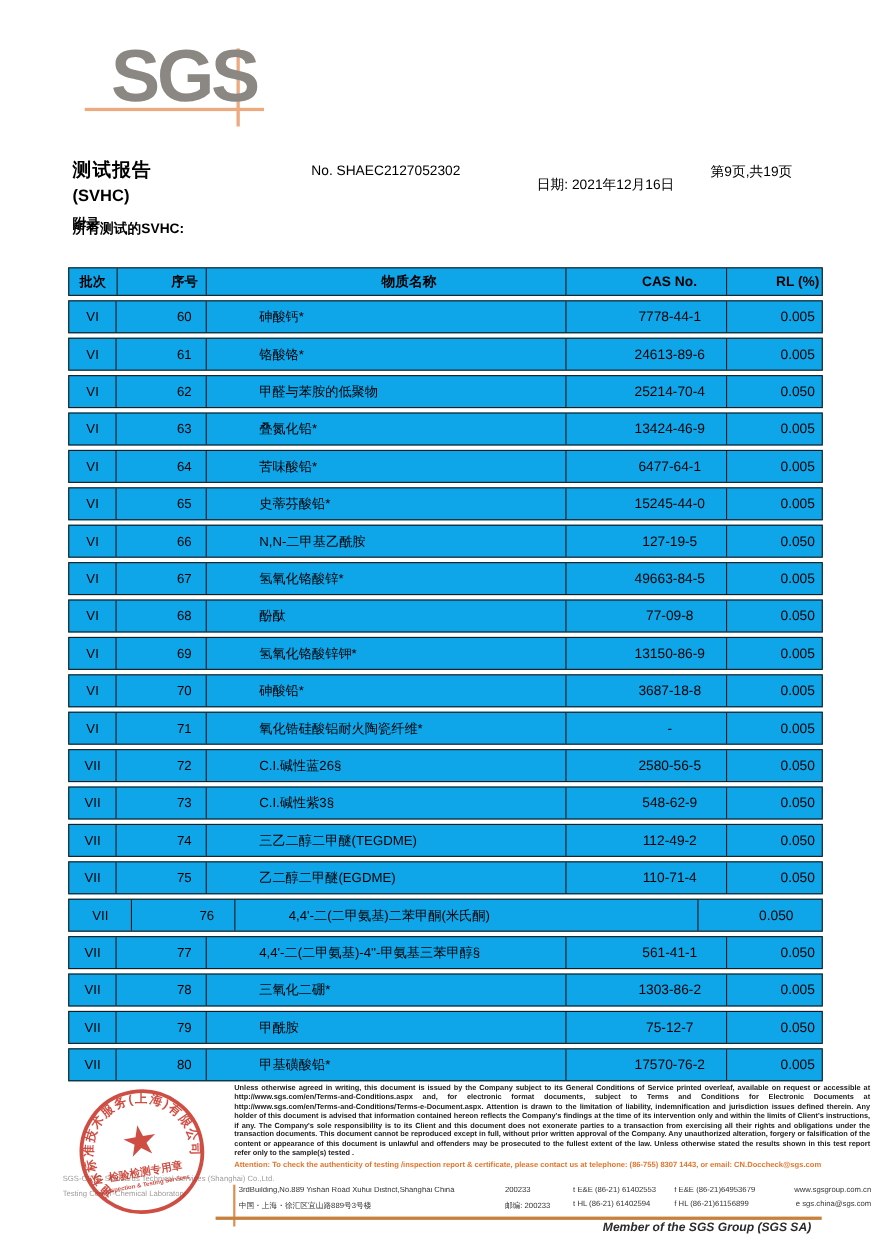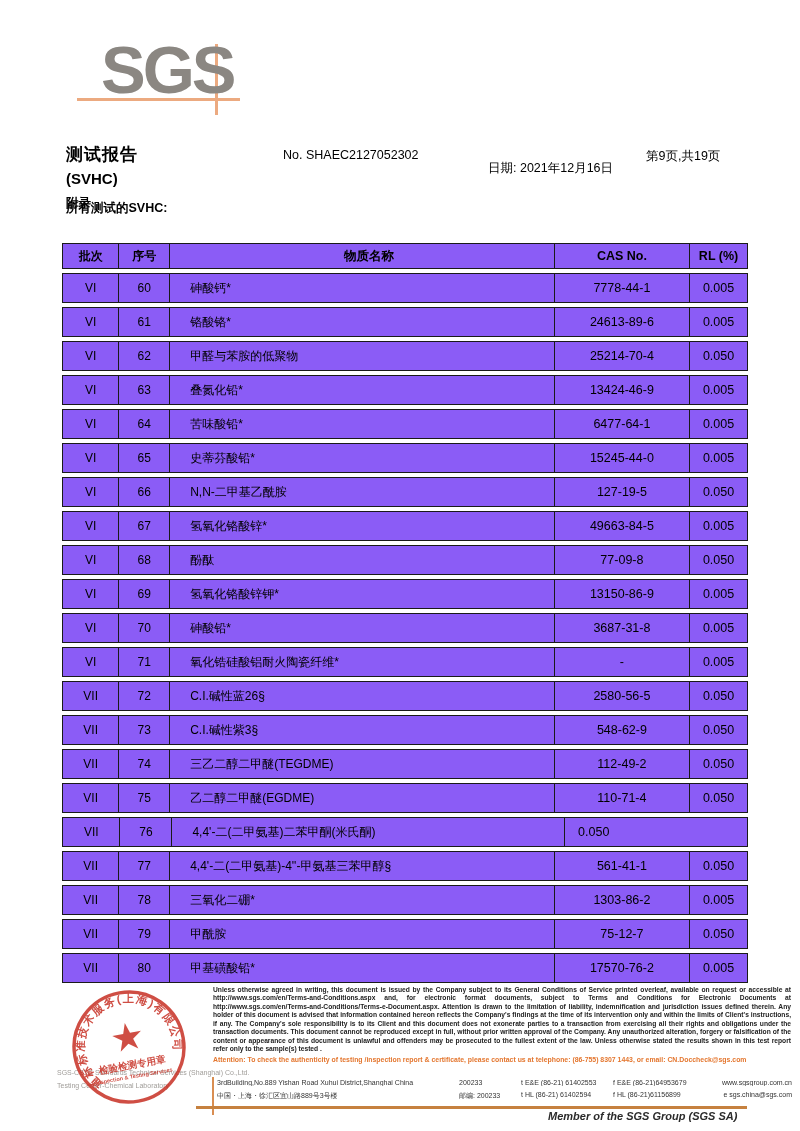--- a/index.html
+++ b/index.html
@@ -17,32 +17,32 @@
   .logo-vline{position:absolute;left:215px;top:44px;width:3px;height:71px;background:#ecaa80;z-index:1;}
   .report-title{position:absolute;left:66px;top:143px;font-size:17px;font-weight:bold;letter-spacing:1px;}
   .report-subtitle{position:absolute;left:66px;top:170px;font-size:15px;font-weight:bold;}
   .report-no{position:absolute;left:283px;top:148px;font-size:12.5px;}
   .report-date{position:absolute;left:488px;top:148px;font-size:12.5px;margin-top:12px;}
   .report-page{position:absolute;left:646px;top:148px;font-size:12.5px;}
   .appendix{position:absolute;left:66px;top:195px;font-size:12.5px;font-weight:bold;}
   .list-caption{position:absolute;left:66px;top:200px;font-size:12.5px;font-weight:bold;}
   
   .svhc-table{position:absolute;left:62px;top:243px;width:686px;}
-  .t-row{display:flex;border:1px solid #1a1a1a;margin-bottom:4px;background:#8b5cf6;}
+  .t-row{display:flex;border:1px solid #1a1a1a;margin-bottom:4px;background:#0ea5e9;gap:42px;}
   .t-row.head{height:24px;font-weight:bold;}
   .t-row.body-row{height:28px;}
   .cell{
     display:flex;align-items:center;justify-content:center;
     border-right:1px solid #1a1a1a;font-size:12px;box-sizing:border-box;
     white-space:nowrap;overflow:hidden;
   }
   .cell.last{border-right:none;}
   .c-batch{width:8.4%;}
   .c-no{width:7.6%;}
-  .c-name{width:55.3%;justify-content:flex-start;padding-left:6px;margin-left:14px;}
+  .c-name{width:55.3%;justify-content:flex-start;padding-left:6px;}
   .c-cas{width:20.2%;font-size:12.5px;}
   .c-rl{width:8.5%;font-size:12.5px;}
   .t-row.head .c-name{justify-content:center;padding-left:0;font-size:12.5px;}
   
   .company-lines{position:absolute;left:57px;top:1066px;z-index:1;color:#a09d99;font-size:7px;line-height:1.9;}
   .stamp{position:absolute;left:70px;top:988px;width:118px;height:118px;z-index:2;transform:rotate(-10deg);}
   .disclaimer{
     position:absolute;left:213px;top:986px;width:578px;
     font-size:6.7px;line-height:1.26;text-align:justify;font-weight:bold;color:#222;
   }
@@ -156,21 +156,21 @@
           <div class="cell c-batch">VI</div>
           <div class="cell c-no">69</div>
           <div class="cell c-name">氢氧化铬酸锌钾*</div>
           <div class="cell c-cas">13150-86-9</div>
           <div class="cell c-rl last">0.005</div>
         </div>
         <div class="t-row body-row">
           <div class="cell c-batch">VI</div>
           <div class="cell c-no">70</div>
           <div class="cell c-name">砷酸铅*</div>
-          <div class="cell c-cas">3687-31-8</div>
+          <div class="cell c-cas">3687-18-8</div>
           <div class="cell c-rl last">0.005</div>
         </div>
         <div class="t-row body-row">
           <div class="cell c-batch">VI</div>
           <div class="cell c-no">71</div>
           <div class="cell c-name">氧化锆硅酸铝耐火陶瓷纤维*</div>
           <div class="cell c-cas">-</div>
           <div class="cell c-rl last">0.005</div>
         </div>
         <div class="t-row body-row">

